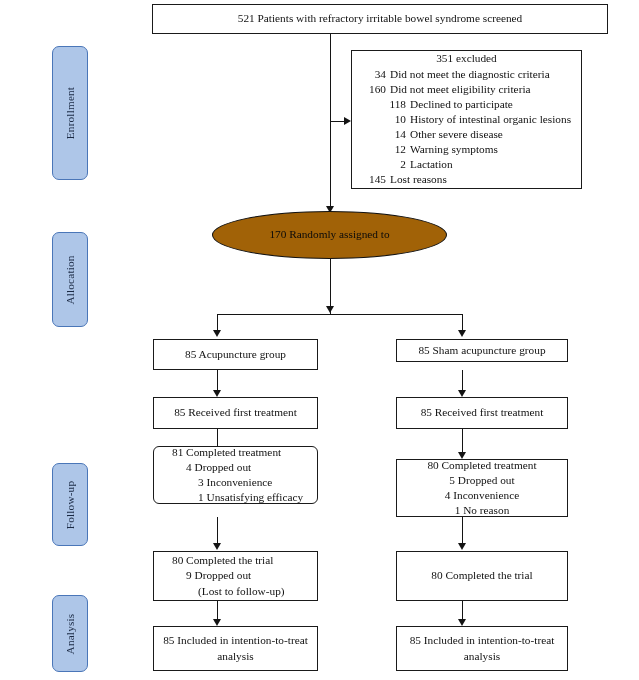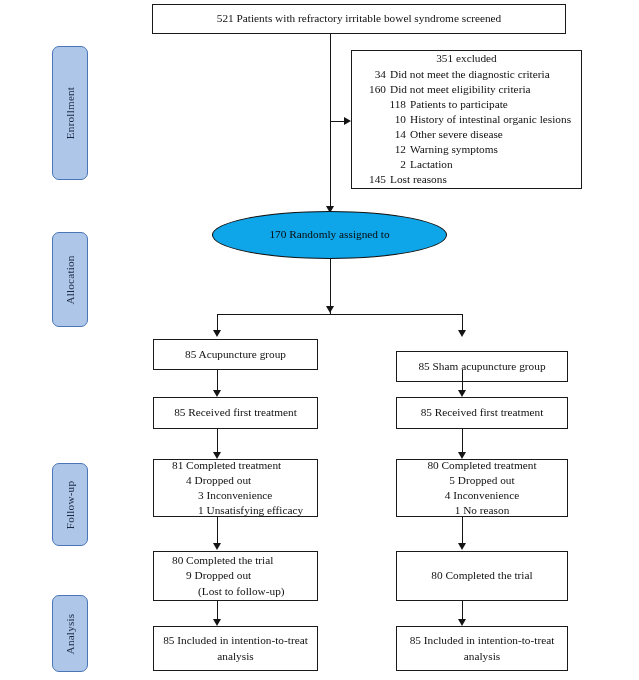--- a/index.html
+++ b/index.html
@@ -41,21 +41,21 @@
     text-align: left;
   }
   .box.left-text .inner {
     padding-left: 10px;
   }
   .ellipse {
     position: absolute;
     box-sizing: border-box;
     border: 1.7px solid #111111;
     border-radius: 50%;
-    background: #0ea5e9;
+    background: #a16207;
     display: flex;
     align-items: center;
     justify-content: center;
     text-align: center;
     font-size: 11.3px;
     line-height: 1.35;
   }
   .stage {
     position: absolute;
     box-sizing: border-box;
@@ -139,37 +139,37 @@
   </div>
 
   <div class="stage" style="left:52px; top:463px; width:36px; height:83px;">
     <span>Follow-up</span>
   </div>
 
   <div class="stage" style="left:52px; top:595px; width:36px; height:77px;">
     <span>Analysis</span>
   </div>
 
-  <div class="box" style="left:152px; top:4px; width:414px; height:30px;">
+  <div class="box" style="left:152px; top:4px; width:456px; height:30px;">
     <div class="inner">521 Patients with refractory irritable bowel syndrome screened</div>
   </div>
 
   <div class="vline" style="left:330px; top:34px; height:178px;"></div>
   <div class="arrow-down" style="left:325.5px; top:206px;"></div>
 
   <div class="hline" style="left:330px; top:121px; width:14px;"></div>
   <div class="arrow-right" style="left:344px; top:116.5px;"></div>
 
   <div class="box" style="left:351px; top:50px; width:231px; height:139px;">
     <div class="inner">
       <span class="excl-title">351 excluded</span>
       <span class="excl-body">
         <span class="excl-line"><span class="num">34</span><span>Did not meet the diagnostic criteria</span></span>
         <span class="excl-line"><span class="num">160</span><span>Did not meet eligibility criteria</span></span>
-        <span class="excl-line ind1"><span class="num">118</span><span>Patients to participate</span></span>
+        <span class="excl-line ind1"><span class="num">118</span><span>Declined to participate</span></span>
         <span class="excl-line ind1"><span class="num">10</span><span>History of intestinal organic lesions</span></span>
         <span class="excl-line ind1"><span class="num">14</span><span>Other severe disease</span></span>
         <span class="excl-line ind1"><span class="num">12</span><span>Warning symptoms</span></span>
         <span class="excl-line ind1"><span class="num">2</span><span>Lactation</span></span>
         <span class="excl-line"><span class="num">145</span><span>Lost reasons</span></span>
       </span>
     </div>
   </div>
 
   <div class="ellipse" style="left:212px; top:211px; width:235px; height:48px;">
@@ -193,21 +193,21 @@
   <div class="vline" style="left:217px; top:370px; height:20px;"></div>
   <div class="arrow-down" style="left:212.5px; top:390px;"></div>
 
   <div class="box" style="left:153px; top:397px; width:165px; height:32px;">
     <div class="inner">85 Received first treatment</div>
   </div>
 
   <div class="vline" style="left:217px; top:429px; height:23px;"></div>
   <div class="arrow-down" style="left:212.5px; top:452px;"></div>
 
-  <div class="box left-text" style="left:153px; top:459px; width:165px; height:58px;">
+  <div class="box left-text" style="left:153px; top:446px; width:165px; height:58px;border-radius:6px;">
     <div class="inner">
       <span class="fu-line fu-l0">81 Completed treatment</span>
       <span class="fu-line fu-l1">4 Dropped out</span>
       <span class="fu-line fu-l2">3 Inconvenience</span>
       <span class="fu-line fu-l2">1 Unsatisfying efficacy</span>
     </div>
   </div>
 
   <div class="vline" style="left:217px; top:517px; height:26px;"></div>
   <div class="arrow-down" style="left:212.5px; top:543px;"></div>
@@ -223,21 +223,21 @@
   <div class="vline" style="left:217px; top:601px; height:18px;"></div>
   <div class="arrow-down" style="left:212.5px; top:619px;"></div>
 
   <div class="box" style="left:153px; top:626px; width:165px; height:45px;">
     <div class="inner">
       <div>85 Included in intention-to-treat</div>
       <div>analysis</div>
     </div>
   </div>
 
-  <div class="box" style="left:396px; top:351px; width:172px; height:31px;">
+  <div class="box" style="left:396px; top:339px; width:172px; height:23px;">
     <div class="inner">85 Sham acupuncture group</div>
   </div>
 
   <div class="vline" style="left:462px; top:370px; height:20px;"></div>
   <div class="arrow-down" style="left:457.5px; top:390px;"></div>
 
   <div class="box" style="left:396px; top:397px; width:172px; height:32px;">
     <div class="inner">85 Received first treatment</div>
   </div>
 

